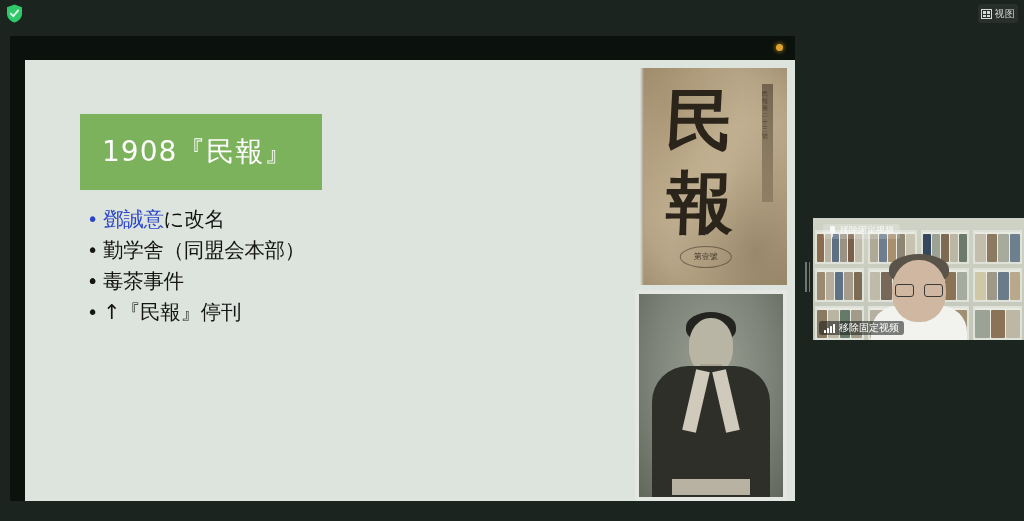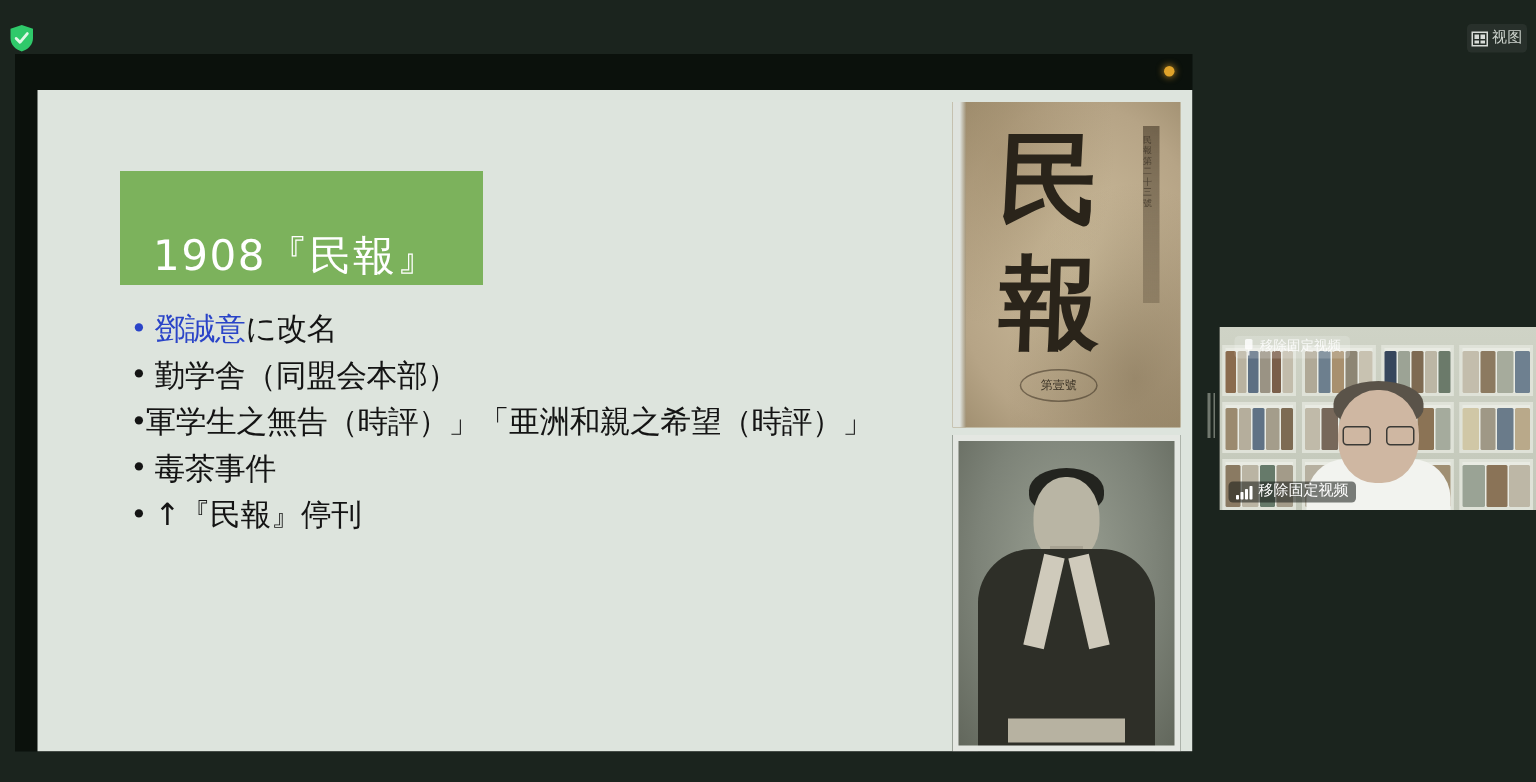--- a/index.html
+++ b/index.html
@@ -15,21 +15,21 @@
   #app {
     position: relative;
     width: 1024px;
     height: 521px;
     background: #1b241e;
   }
 
   
   .topbar {
     position: absolute;
-    top: 12px; left: 0;
+    top: 0; left: 0;
     width: 1024px; height: 28px;
     background: #1b241e;
   }
 
   .shield-icon {
     position: absolute;
     left: 6px; top: 4px;
     width: 17px; height: 19px;
   }
 
@@ -91,21 +91,21 @@
     background: #dde4dd;
     overflow: hidden;
   }
 
   .slide-title-box {
     position: absolute;
     left: 55px; top: 54px;
     width: 242px; height: 76px;
     background: #7cb25c;
     display: flex;
-    align-items: flex-end;
+    align-items: center;
   }
   .slide-title {
     padding-left: 22px;
     font-size: 28px;
     color: #ffffff;
     font-weight: 400;
     letter-spacing: 1px;
     white-space: nowrap;
     font-family: "DejaVu Sans", "Liberation Sans", sans-serif;
   }
@@ -402,21 +402,20 @@
         <div class="bullet blue-dot">
           <span class="hl">鄧誠意</span><span>に改名</span>
         </div>
 
         <div class="bullet">
           <span>勤学舎（同盟会本部）</span>
         </div>
 
 
         <div class="bullet wrap">
-          <span class="cont">軍学生之無告（時評）」「亜洲和親之希望（時評）」</span>
         </div>
 
 
         <div class="bullet">
           <span>毒茶事件</span>
         </div>
 
         <div class="bullet">
           <span>↑『民報』停刊</span>
         </div>

